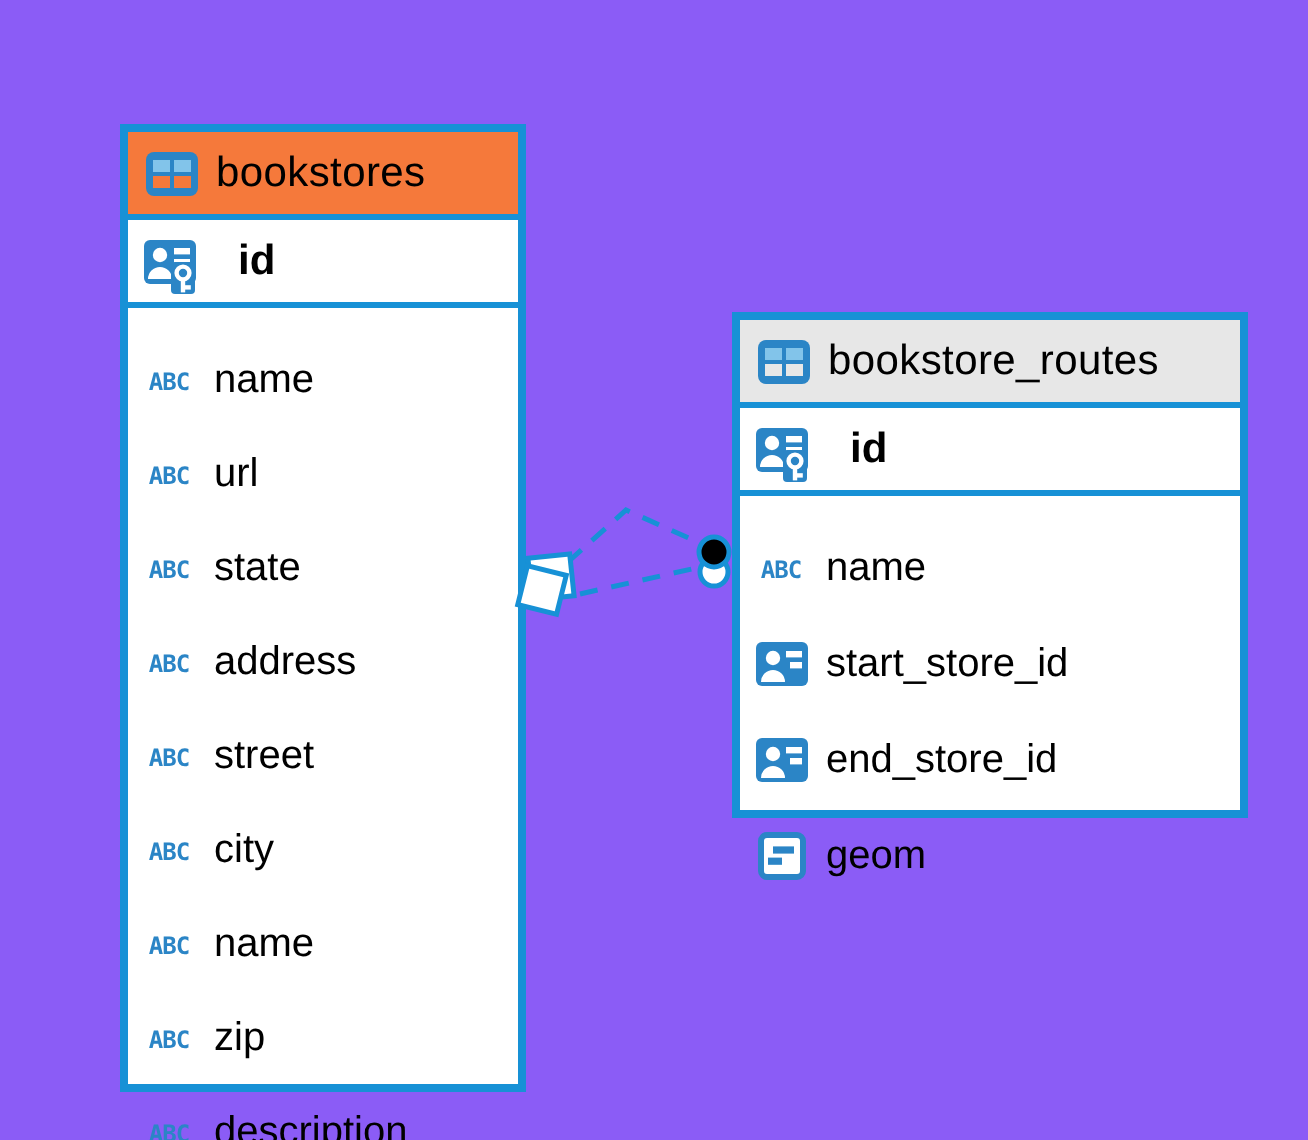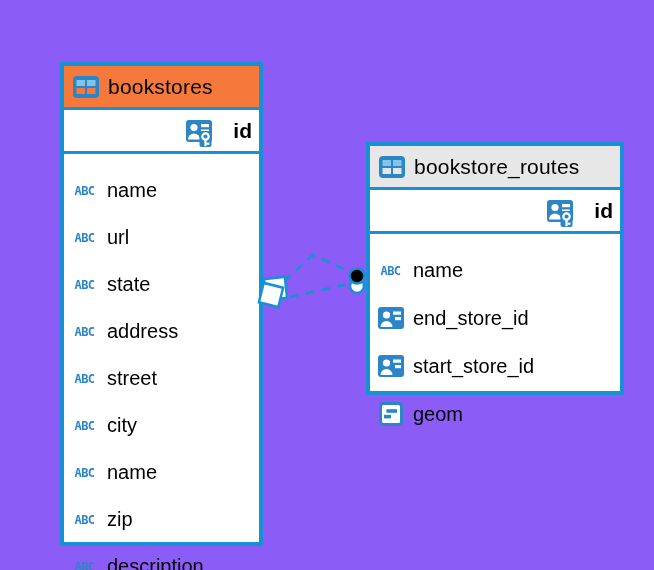--- a/index.html
+++ b/index.html
@@ -6,34 +6,34 @@
   #canvas {
     position:relative; width:654px; height:570px; background:#8b5cf6;
     font-family:"Liberation Sans", sans-serif; color:var(--text, #000);
     overflow:hidden;
   }
   .entity {
     position:absolute; box-sizing:border-box; background:#fff;
     border:4px solid var(--table_border); display:flex; flex-direction:column;
   }
   #table-bookstores { left:60px; top:62px; width:203px; height:484px; }
-  #table-bookstore-routes { left:366px; top:142px; width:258px; height:253px; }
+  #table-bookstore-routes { left:366px; top:156px; width:258px; height:253px; }
 
   .t-header {
     height:41px; flex:0 0 41px; display:flex; align-items:center; gap:9px;
     padding:0 8px; border-bottom:3px solid var(--table_border);
     font-size:21px; letter-spacing:0.2px; white-space:nowrap;
   }
   .orange .t-header { background:var(--header_orange); }
   .gray   .t-header { background:var(--header_gray); }
 
   .t-key-row {
     height:41px; flex:0 0 41px; display:flex; align-items:center; gap:21px;
     padding:0 7px; border-bottom:3px solid var(--table_border);
-    font-weight:bold; font-size:21px;justify-content:flex-end;
+    font-weight:bold; font-size:21px;
   }
   .t-body { flex:1; display:flex; flex-direction:column; padding:1px 0; }
   .t-row {
     flex:1; display:flex; align-items:center; gap:9px; padding:0 7px;
     font-size:20px; white-space:nowrap;margin-top:24px;
   }
   .cell-icon {
     flex:0 0 27px; width:27px; display:flex; align-items:center;
     justify-content:center;
   }
@@ -184,33 +184,33 @@
       <div class="t-row">
         <span class="cell-icon">
           <svg width="26" height="24" viewBox="0 0 26 24">
             <rect x="0" y="1" width="26" height="22" rx="3" class="ic-bg"></rect>
             <circle cx="8.5" cy="9" r="3.6" fill="#fff"></circle>
             <path d="M2.5 21 a6 6 0 0 1 12 0 z" fill="#fff"></path>
             <rect x="15" y="5.5" width="8" height="3.2" fill="#fff"></rect>
             <rect x="17" y="11" width="6" height="3.2" fill="#fff"></rect>
           </svg>
         </span>
-        <span class="cell-label">end_store_id</span>
+        <span class="cell-label">start_store_id</span>
       </div>
       <div class="t-row">
         <span class="cell-icon">
           <svg width="26" height="24" viewBox="0 0 26 24">
             <rect x="0" y="1" width="26" height="22" rx="3" class="ic-bg"></rect>
             <circle cx="8.5" cy="9" r="3.6" fill="#fff"></circle>
             <path d="M2.5 21 a6 6 0 0 1 12 0 z" fill="#fff"></path>
             <rect x="15" y="5.5" width="8" height="3.2" fill="#fff"></rect>
             <rect x="17" y="11" width="6" height="3.2" fill="#fff"></rect>
           </svg>
         </span>
-        <span class="cell-label">start_store_id</span>
+        <span class="cell-label">end_store_id</span>
       </div>
       <div class="t-row">
         <span class="cell-icon">
           <svg width="24" height="24" viewBox="0 0 24 24">
             <rect x="1.5" y="1.5" width="21" height="21" rx="3" class="ic-strokebox"></rect>
             <rect x="7.5" y="7.2" width="10.5" height="3.6" class="ic-fill"></rect>
             <rect x="5" y="12.8" width="7" height="3.6" class="ic-fill"></rect>
           </svg>
         </span>
         <span class="cell-label">geom</span>

